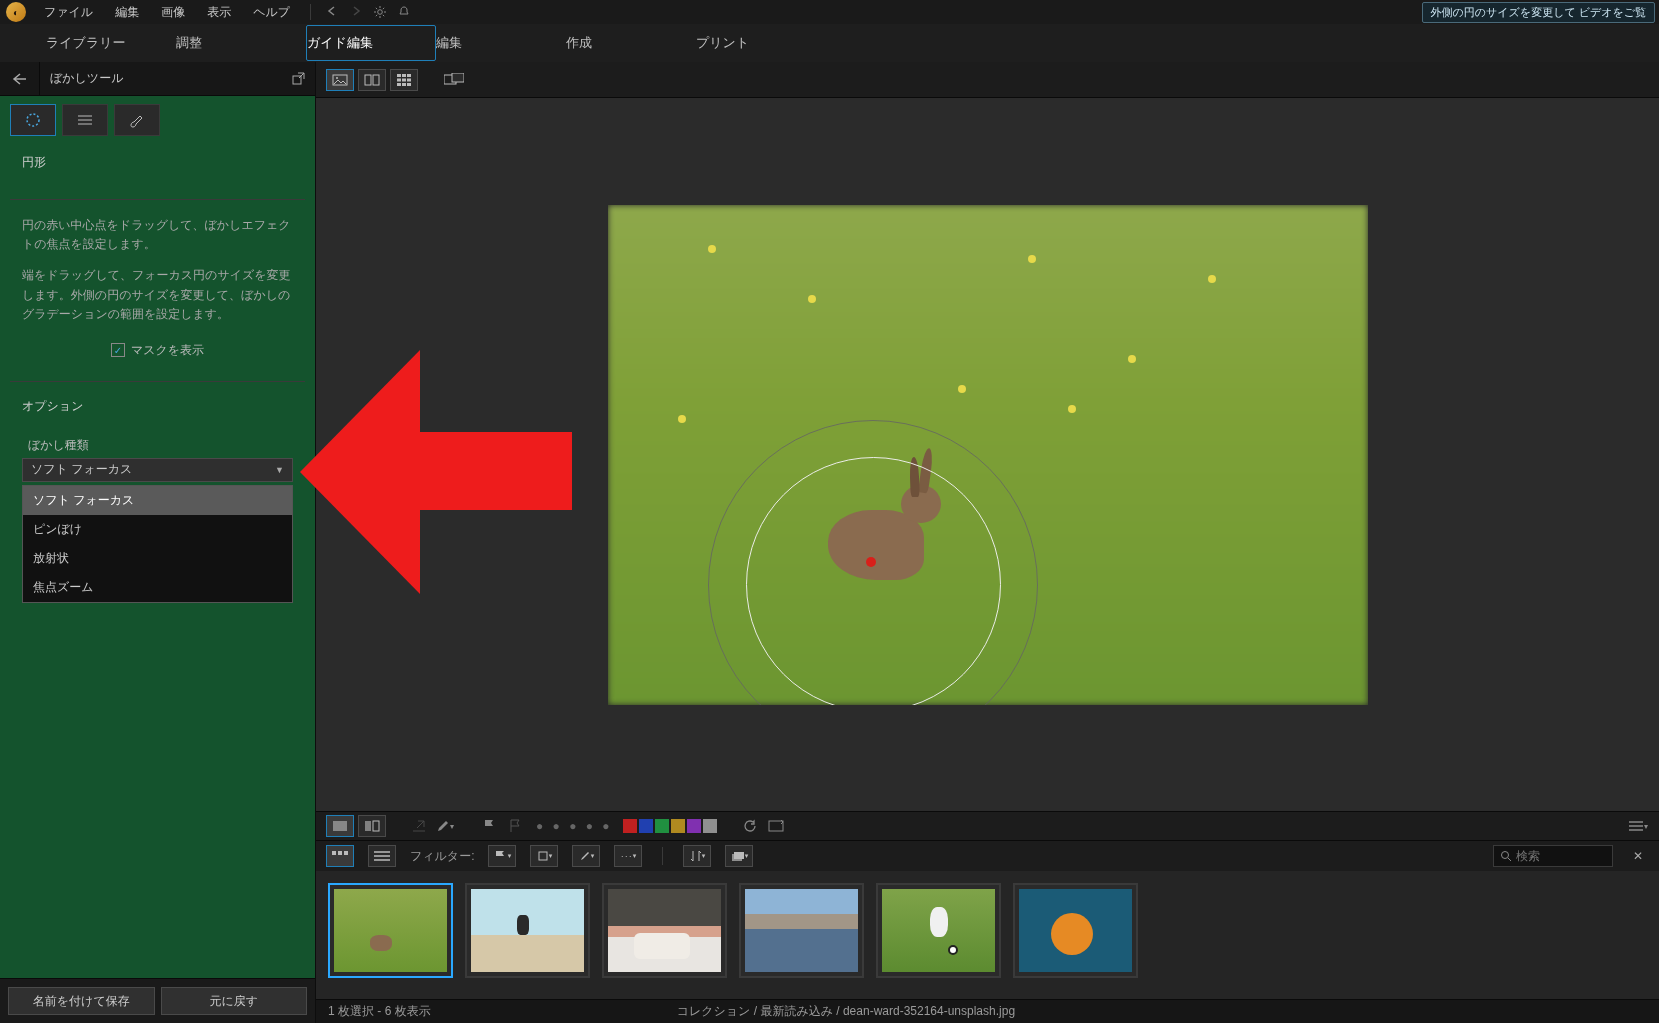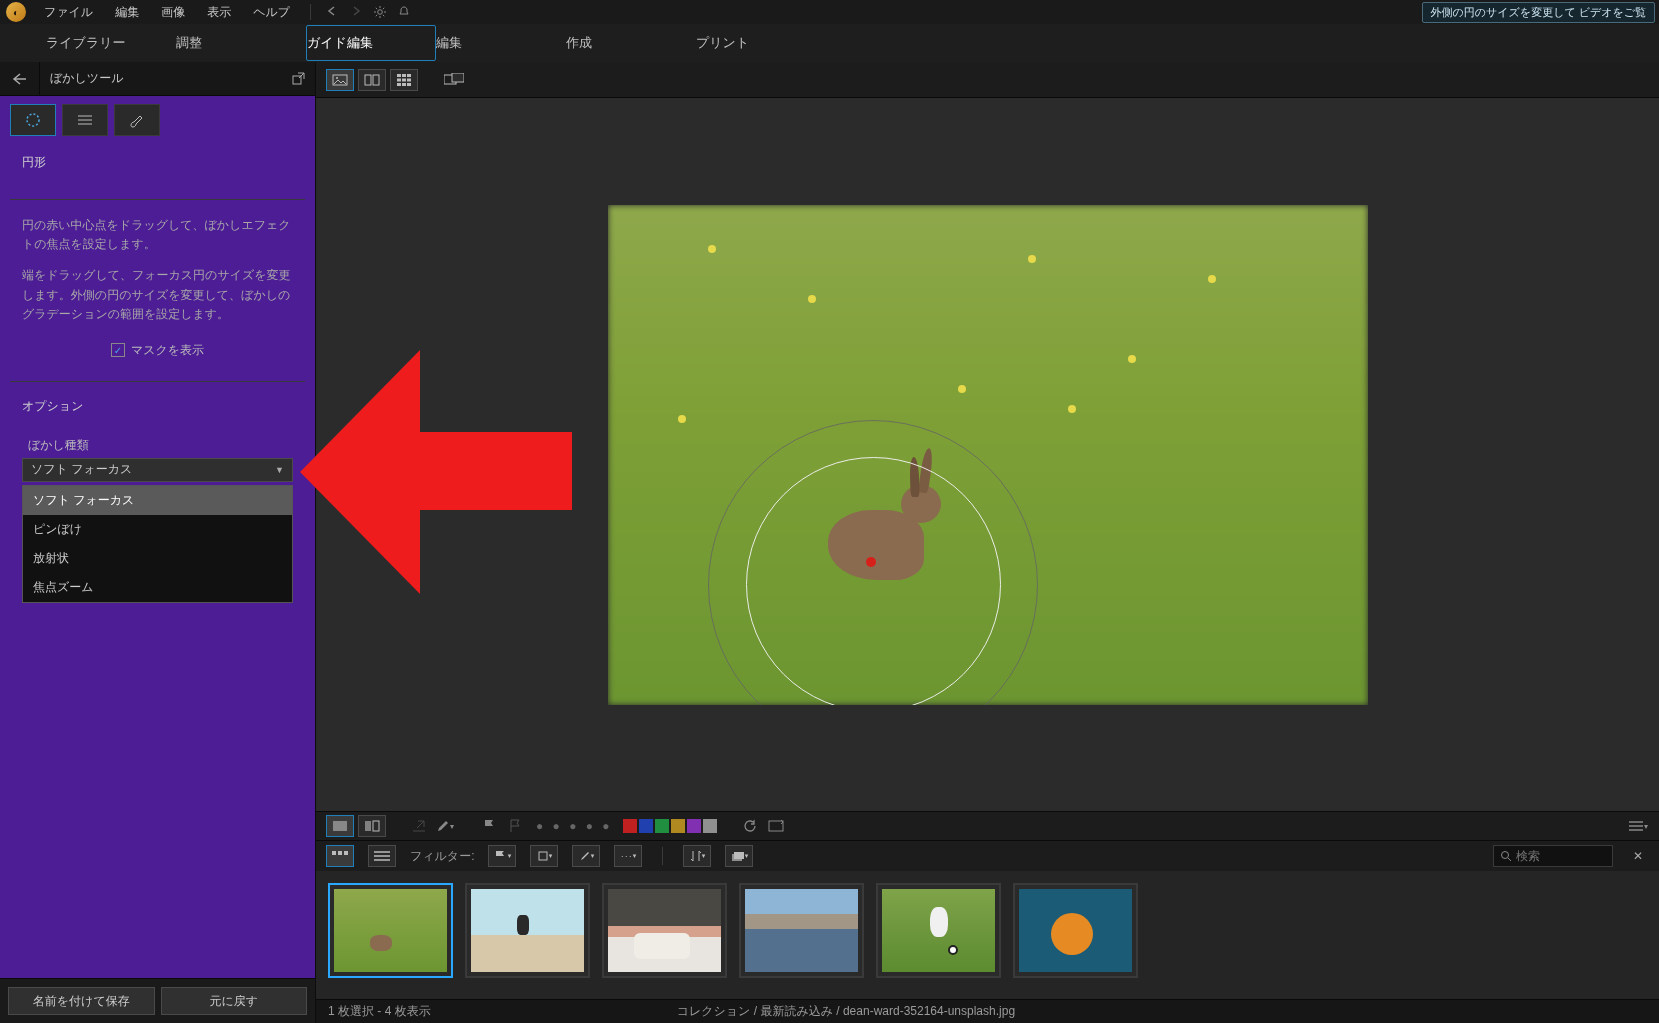--- a/index.html
+++ b/index.html
@@ -13,21 +13,21 @@
 .icon-btn { width:22px; height:22px; display:flex; align-items:center; justify-content:center; color:#888; cursor:default; }
 .tutorial-btn { position:absolute; right:4px; top:2px; border:1px solid #4a6a7a; background:#16262e; color:#cfe8f5; padding:2px 8px; font-size:11px; border-radius:2px; }
 
 
 .module-bar { height: 38px; background:#1e1e1e; display:flex; align-items:center; padding-left: 46px; }
 .module-tab { width:130px; text-align:left; padding: 8px 0; color:#c0c0c0; font-size:13px; cursor:default; }
 .module-tab.active { border:1px solid #1f7fb8; color:#fff; border-radius:2px;}
 
 
 .main { display:flex; height: calc(1023px - 62px); }
-.left-panel { width: 316px; background:#4c1d95; border-right:1px solid #0d0d0d; display:flex; flex-direction:column; }
+.left-panel { width: 316px; background:#14532d; border-right:1px solid #0d0d0d; display:flex; flex-direction:column; }
 .right-pane { flex:1; display:flex; flex-direction:column; background:#2b2b2b; }
 
 
 .lp-header { height:34px; background:#171717; display:flex; align-items:center; border-bottom:1px solid #0a0a0a; }
 .back-btn { width:40px; height:34px; display:flex; align-items:center; justify-content:center; border-right:1px solid #0a0a0a; color:#aaa; }
 .lp-title { flex:1; padding: 0 10px; color:#c8c8c8; font-size:12px; }
 .popout-btn { width:32px; display:flex; align-items:center; justify-content:center; color:#aaa; }
 
 .shape-tabs { display:flex; gap:6px; padding:8px 10px; }
 .shape-tab { width:46px; height:32px; border:1px solid #3a3a3a; background:#2a2a2a; display:flex; align-items:center; justify-content:center; color:#bbb; }
@@ -424,21 +424,21 @@
             <div class="mini" style="left:52px;top:22px;width:18px;height:30px;background:#f0f0f0;border-radius:40%"></div>
             <div class="mini" style="left:70px;top:60px;width:10px;height:10px;background:#fff;border-radius:50%;border:2px solid #222"></div>
           </div>
         </div>
       <div class="thumb">
           <div class="thumb-inner t6"></div>
         </div>
     </div>
 
     <div class="status-bar">
-      <span>1 枚選択 - 4 枚表示</span>
+      <span>1 枚選択 - 6 枚表示</span>
       <span class="status-center">コレクション  /  最新読み込み  /  dean-ward-352164-unsplash.jpg</span>
     </div>
   </div>
 </div>
 
 <div class="annotation-arrow">
   <div class="arrow-tri"></div>
   <div class="arrow-rect"></div>
 </div>
 

